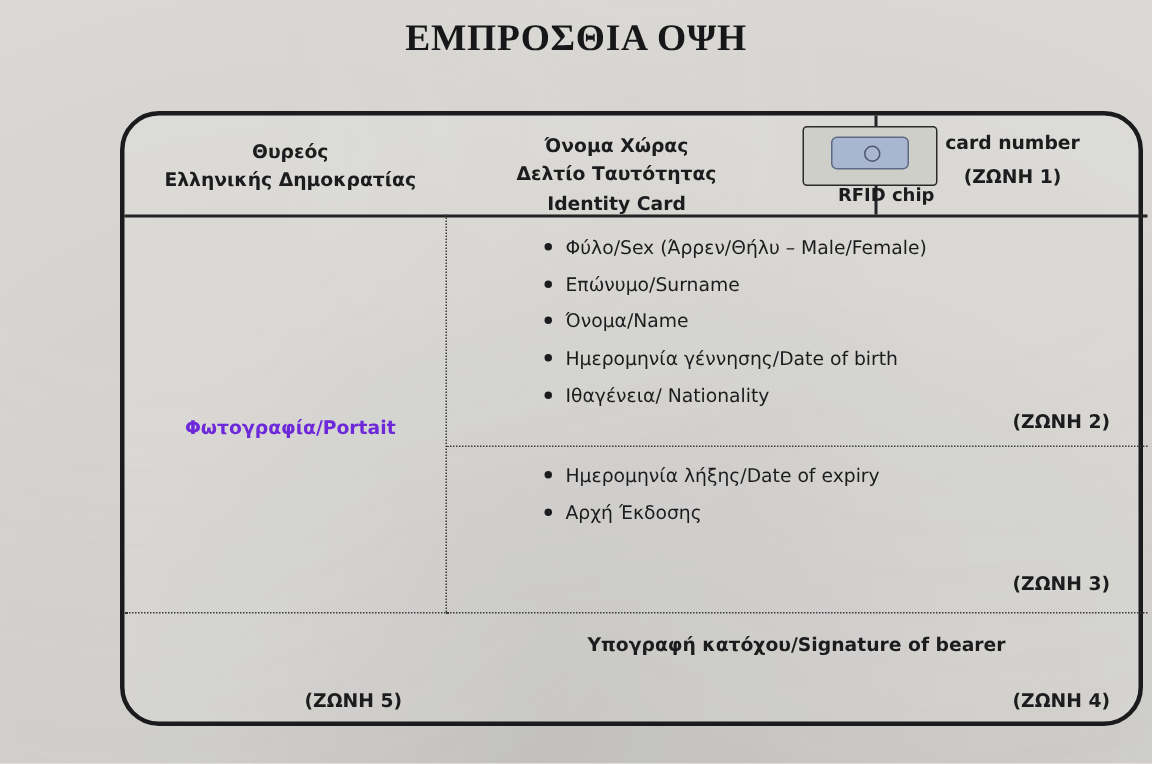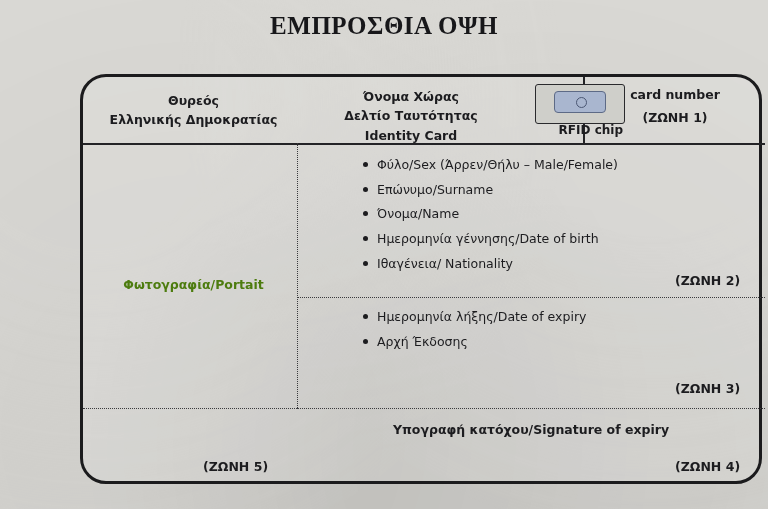--- a/index.html
+++ b/index.html
@@ -155,21 +155,21 @@
     color: #1c1c1f;
   }
   .photo-label {
     position: absolute;
     left: 8px;
     top: 200px;
     width: 205px;
     text-align: center;
     font-size: 12.5px;
     font-weight: 600;
-    color: #4d7c0f;
+    color: #6d28d9;
   }
   .bullets {
     position: absolute;
     margin: 0;
     padding: 0;
     list-style: none;
     font-size: 12.5px;
     color: #1c1c1f;
     font-weight: 400;
   }
@@ -264,18 +264,18 @@
 
   <div class="zonetag zone2-tag">(ΖΩΝΗ 2)</div>
 
   <ul class="bullets zone3-list">
     <li>Ημερομηνία λήξης/Date of expiry</li>
     <li>Αρχή Έκδοσης</li>
   </ul>
 
   <div class="zonetag zone3-tag">(ΖΩΝΗ 3)</div>
 
-  <div class="signature-label">Υπογραφή κατόχου/Signature of expiry</div>
+  <div class="signature-label">Υπογραφή κατόχου/Signature of bearer</div>
 
   <div class="zonetag zone4-tag">(ΖΩΝΗ 4)</div>
   <div class="zonetag zone5-tag">(ΖΩΝΗ 5)</div>
 
 </div>
 
 </body></html>

